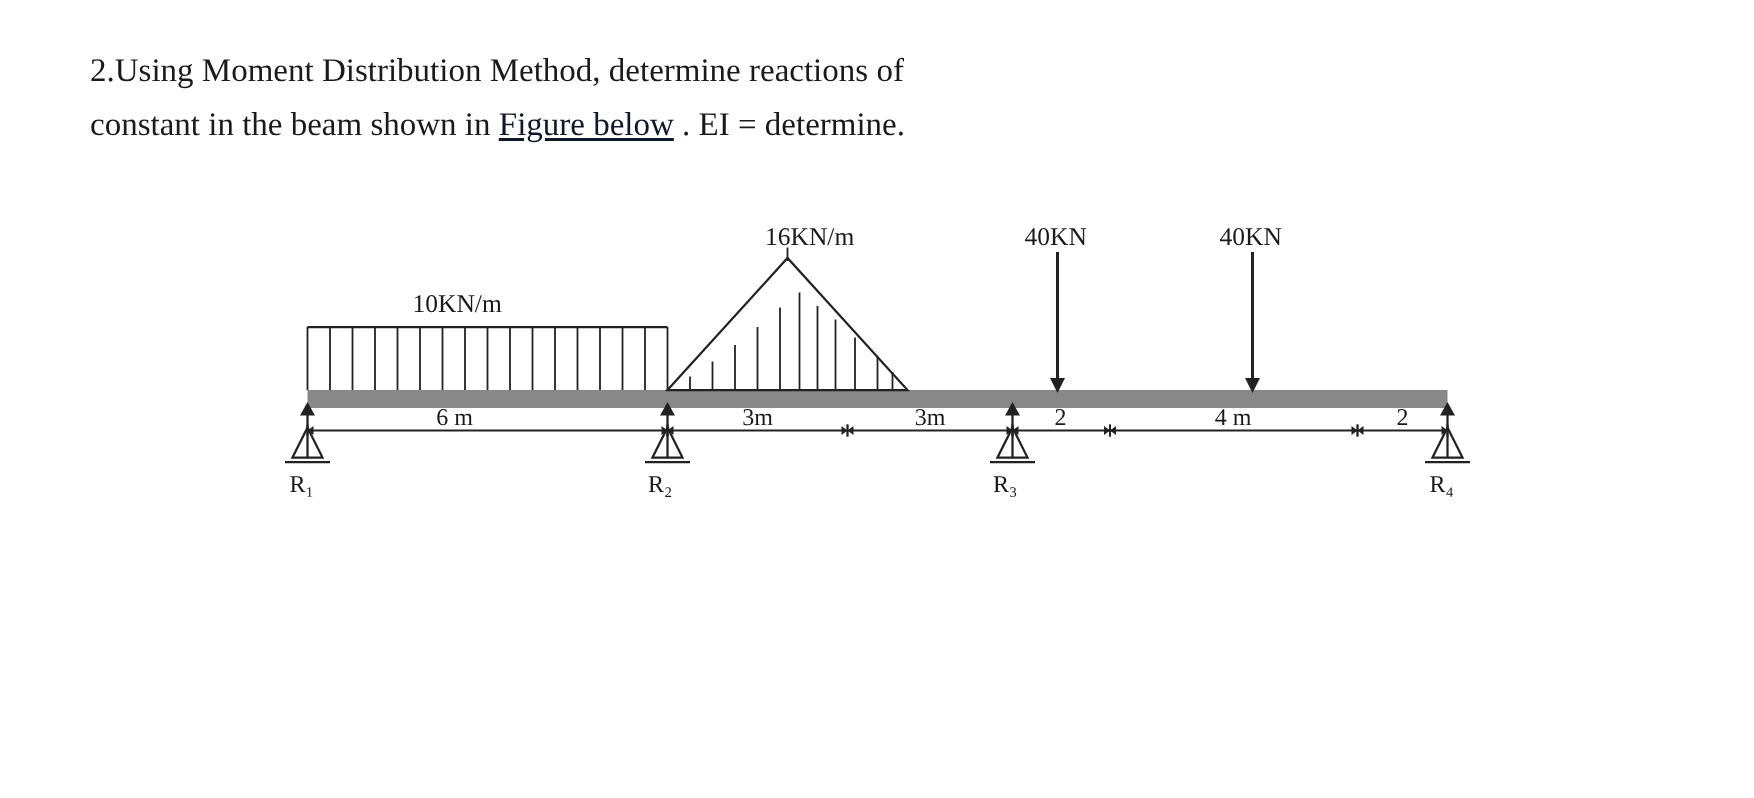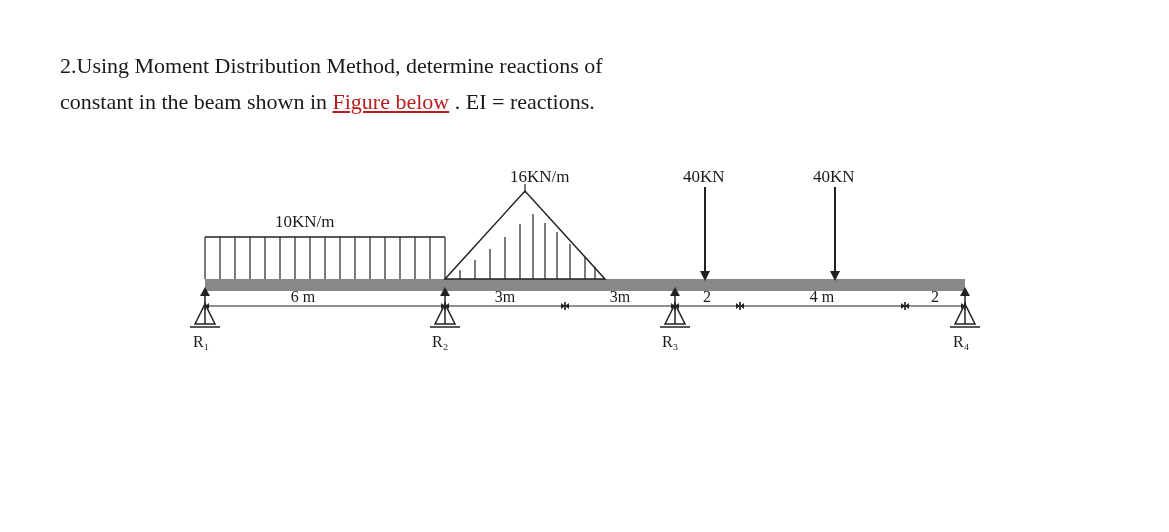--- a/index.html
+++ b/index.html
@@ -6,28 +6,28 @@
     body {
       width: 1169px;
       height: 532px;
       background: #ffffff;
       font-family: 'Times New Roman', Times, serif;
       font-size: 22px;
       color: #1a1a1a;
       overflow: hidden;
     }
     .page {
-      padding: 48px 60px 20px 60px;
+      padding: 29px 60px 20px 60px;
     }
     .problem-text {
       line-height: 1.65;
       margin-bottom: 28px;
     }
     .figure-link {
-      color: #b91c1c;
+      color: #0f172a;
       text-decoration: underline;
       cursor: pointer;
     }
     .diagram-container {
       display: flex;
       flex-direction: column;
       align-items: center;
       margin-top: 10px;
       position: relative;
     }
@@ -43,21 +43,21 @@
   </style>
 </head>
 <body>
 
 <div class="page">
   <div class="problem-text">
     <div>2.Using  Moment  Distribution  Method,  determine  reactions  of</div>
     <div>
       <span>constant in the beam shown in</span>
       <a class="figure-link">Figure below</a>
-      <span>. EI = reactions.</span>
+      <span>. EI = determine.</span>
     </div>
   </div>
 
   <div class="diagram-container">
     <div class="diagram-wrapper">
       <svg class="beam-diagram" viewBox="0 0 820 210" xmlns="http://www.w3.org/2000/svg">
 
         <rect x="30" y="130" width="760" height="12" fill="#888888"></rect>
 
         <g>

